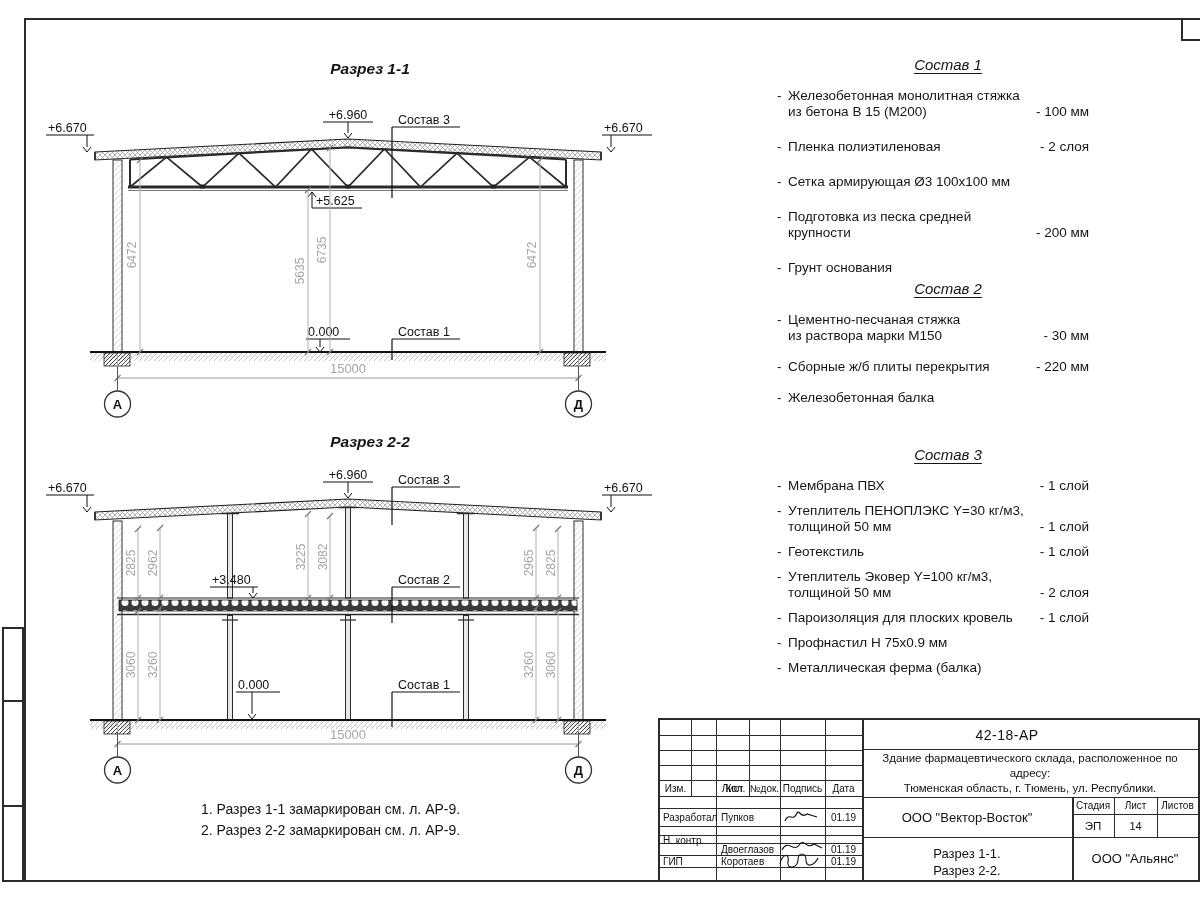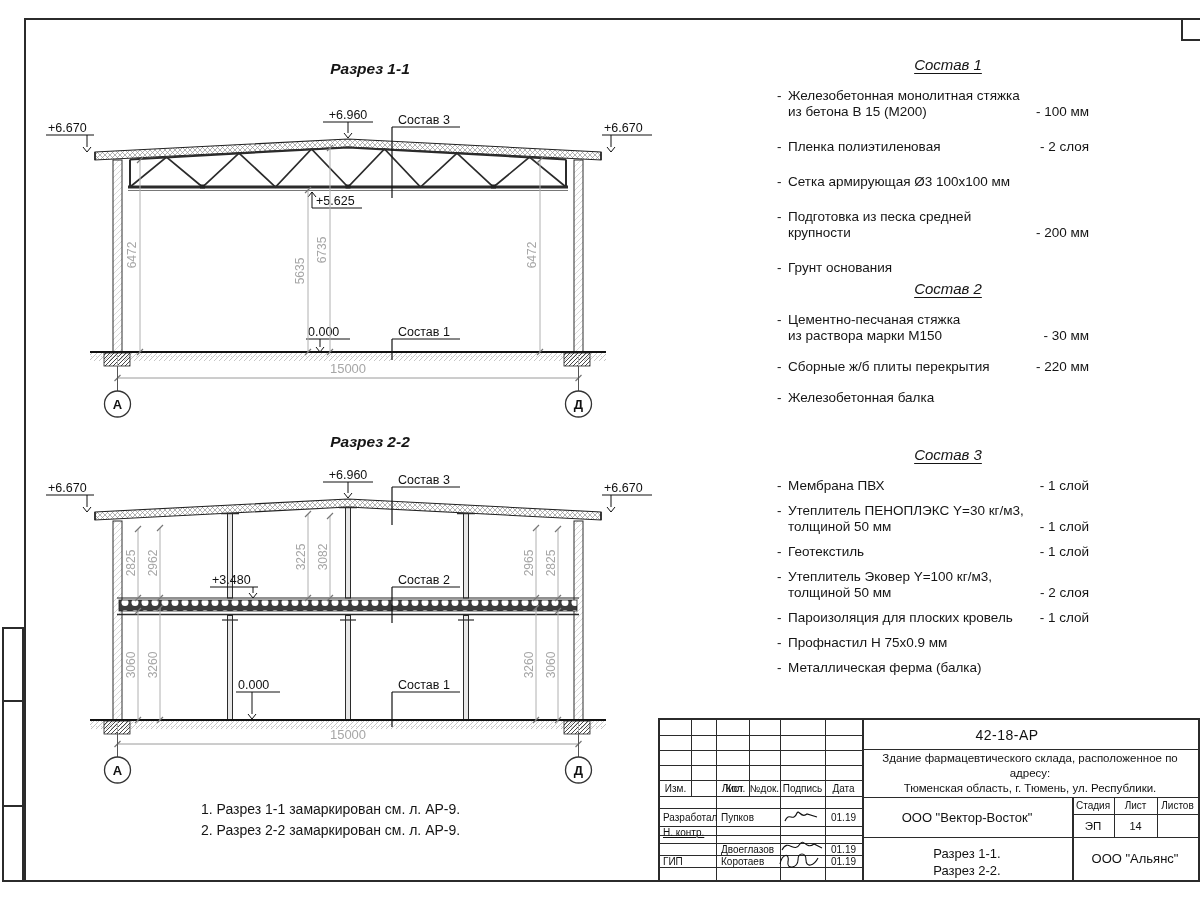--- a/index.html
+++ b/index.html
@@ -547,21 +547,21 @@
   <div class="cell" style="left:31px;top:60px;width:25px;height:16px;padding-left:32px;">Кол.</div>
   <div class="cell" style="left:56px;top:60px;width:33px;height:16px;">Лист</div>
   <div class="cell" style="left:89px;top:60px;width:31px;height:16px;">№док.</div>
   <div class="cell" style="left:120px;top:60px;width:45px;height:16px;">Подпись</div>
   <div class="cell" style="left:165px;top:60px;width:37px;height:16px;">Дата</div>
 
   <div class="cell-l" style="left:0;top:88px;width:56px;height:18px;">Разработал</div>
   <div class="cell-l" style="left:58px;top:88px;width:62px;height:18px;">Пупков</div>
   <div class="cell" style="left:165px;top:88px;width:37px;height:18px;">01.19</div>
 
-  <div class="cell-l" style="left:0;top:106px;width:56px;height:12px;text-decoration:underline;">Н. контр.</div>
+  <div class="cell-l" style="left:0;top:114px;width:56px;height:12px;">Н. контр.</div>
   <div class="cell-l" style="left:58px;top:123px;width:62px;height:12px;">Двоеглазов</div>
   <div class="cell" style="left:165px;top:123px;width:37px;height:12px;">01.19</div>
 
   <div class="cell-l" style="left:0;top:135px;width:56px;height:12px;">ГИП</div>
   <div class="cell-l" style="left:58px;top:135px;width:62px;height:12px;">Коротаев</div>
   <div class="cell" style="left:165px;top:135px;width:37px;height:12px;">01.19</div>
 
   <svg class="abs" style="left:121px;top:88px;" width="44" height="18" viewBox="0 0 44 18">
     <path d="M4,13 C8,3 12,15 16,5 C18,1 20,11 26,6 L36,9" fill="none" stroke="#111" stroke-width="1.2"></path>
   </svg>

